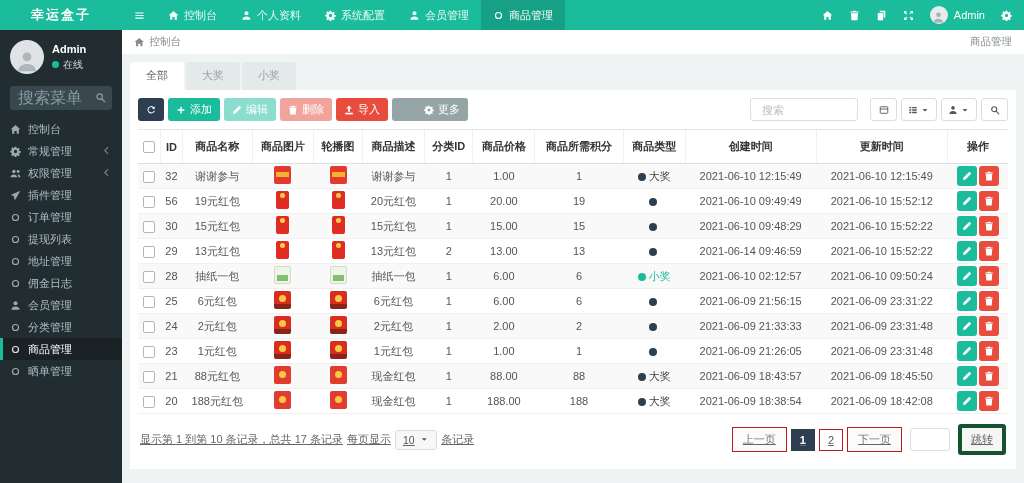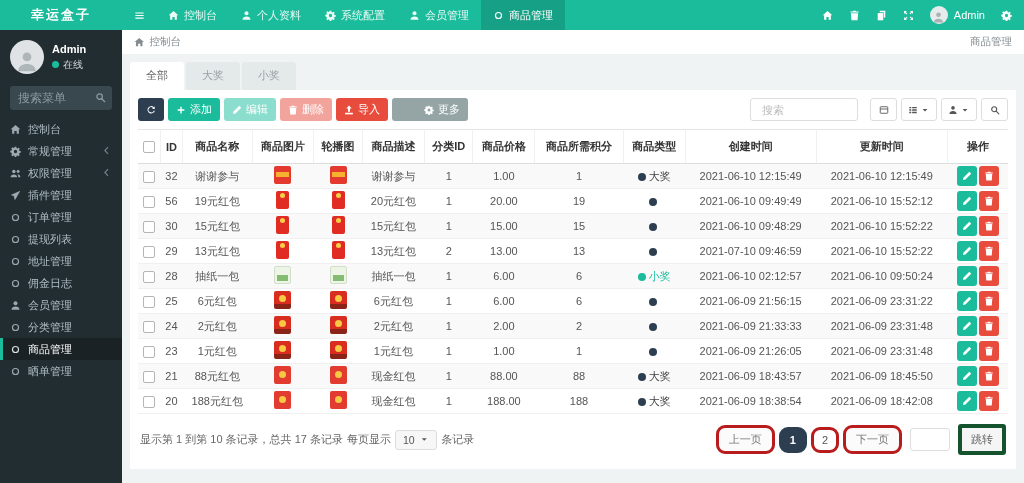--- a/index.html
+++ b/index.html
@@ -14,21 +14,21 @@
     display:flex; align-items:center; justify-content:center; letter-spacing:2px; cursor:pointer; }
   .userpanel { display:flex; align-items:center; gap:8px; padding:10px 8px 8px 10px; }
   .avatar { width:34px; height:34px; border-radius:50%; background:#dfe3e6; overflow:hidden;
     display:flex; align-items:flex-end; justify-content:center; }
   .avatar .ic { width:24px; height:24px; color:#aeb6ba; }
   .username { color:#fff; font-weight:bold; font-size:11px; margin-bottom:3px; }
   .userstatus { color:#d2d8db; font-size:10px; display:flex; align-items:center; gap:4px; }
   .status-dot { width:7px; height:7px; border-radius:50%; background:#1abc9c; display:inline-block; }
   .side-search { margin:4px 10px 8px 10px; position:relative; }
   .side-search input { width:100%; height:24px; background:#39474e; border:none; border-radius:3px;
-    color:#ccc; padding:0 22px 0 8px; font-size:12px; outline:none; }
+    color:#ccc; padding:0 22px 0 8px; font-size:16px; outline:none; }
   .side-search input::placeholder { color:#8a9ba3; }
   .side-search button { position:absolute; right:2px; top:3px; width:20px; height:18px;
     background:transparent; border:none; color:#8a9ba3; cursor:pointer; font-size:11px; }
   .side-menu { flex:1; }
   .menu-item { height:22px; display:flex; align-items:center; gap:7px; padding:0 10px;
     color:#b0bec5; font-size:11px; cursor:pointer; }
   .menu-item .ic { font-size:11px; opacity:.85; }
   .menu-item .chev { margin-left:auto; color:#84929a; font-size:9px; }
   .menu-item.active { background:#1a2226; color:#fff; border-left:3px solid #1abc9c; padding-left:7px; }
 
@@ -95,26 +95,26 @@
   .t-red-gold { background:linear-gradient(#d92d20 72%, #8a2318 72%); }
   .t-red-gold::after { content:""; position:absolute; left:5px; top:4px; width:7px; height:7px; border-radius:50%; background:#f7c843; }
   .t-red-envelope { background:#e23c30; }
   .t-red-envelope::after { content:""; position:absolute; left:5px; top:5px; width:7px; height:7px; border-radius:50%; background:#f7c843; }
 
   .type-dot { display:inline-block; width:8px; height:8px; border-radius:50%; vertical-align:middle; margin-right:3px; }
   .row-btn { width:20px; height:20px; border:none; border-radius:3px; color:#fff;
     display:inline-flex; align-items:center; justify-content:center; cursor:pointer; margin:0 1px; font-size:10px; }
   .row-edit { background:#1abc9c; } .row-del { background:#e74c3c; }
 
-  .table-footer { display:flex; justify-content:space-between; align-items:center; padding:10px 2px 6px; color:#666; }
+  .table-footer { display:flex; justify-content:space-between; align-items:center; padding:10px 2px 6px; color:#666;text-decoration:underline; }
   .footer-left { display:flex; align-items:center; gap:4px; }
   .pp-select { display:inline-flex; align-items:center; gap:4px; border:1px solid #ddd; background:#f7f7f7;
     border-radius:3px; padding:3px 7px; color:#555; cursor:pointer; font-size:10.5px; }
   .pager { display:flex; align-items:center; gap:4px; }
-  .page-btn { border:3px solid #b91c1c; background:#fbfbfb; color:#777; padding:4px 10px; border-radius:9px;
+  .page-btn { border:1px solid #b91c1c; background:#fbfbfb; color:#777; padding:4px 10px; border-radius:0;
     font-size:11px; cursor:pointer; }
   .page-btn.num { background:#fff; color:#555; padding:4px 8px; }
   .page-btn.active { background:#2c3e50; border-color:#2c3e50; color:#fff; font-weight:bold; }
   .jump-input { width:40px; height:23px; border:1px solid #ddd; border-radius:3px; margin-left:4px; outline:none; padding:0 4px; }
   .jump-btn { border:4px solid #14532d; background:#f5f5f5; color:#666; padding:4px 9px; border-radius:3px; cursor:pointer; margin-left:4px; font-size:11px; }
 </style>
 </head>
 <body>
 
 <div class="app">
@@ -490,21 +490,21 @@
                 <td><input type="checkbox" class="cbx" style=""></td>
                 <td>29</td>
                 <td>13元红包</td>
                 <td><span class="thumb t-red-card"></span></td>
                 <td><span class="thumb t-red-card"></span></td>
                 <td>13元红包</td>
                 <td>2</td>
                 <td>13.00</td>
                 <td>13</td>
                 <td><span class="type-dot" style="background:#2c3e50"></span></td>
-                <td>2021-07-10 09:46:59</td>
+                <td>2021-06-14 09:46:59</td>
                 <td>2021-06-10 15:52:22</td>
                 <td><button class="row-btn row-edit">
                     <svg viewBox="0 0 16 16" class="ic">
                       <path fill="currentColor" d="m11.7 1.3 3 3L5.5 13.5l-4 1 1-4z"></path>
                     </svg>
                   </button><button class="row-btn row-del">
                     <svg viewBox="0 0 16 16" class="ic">
                       <path fill="currentColor" d="M6 1.2h4l.4 1H14v1.6H2V2.2h3.6zM2.8 4.8h10.4L12.4 15H3.6z"></path>
                     </svg>
                   </button></td>

